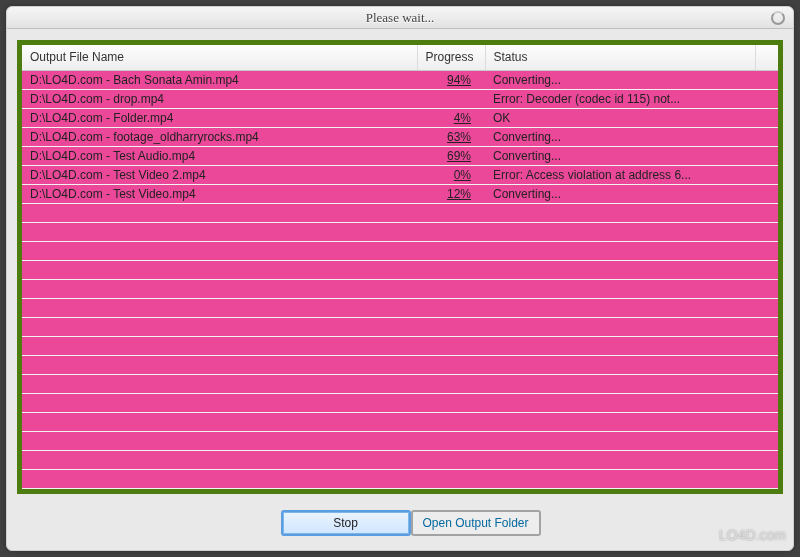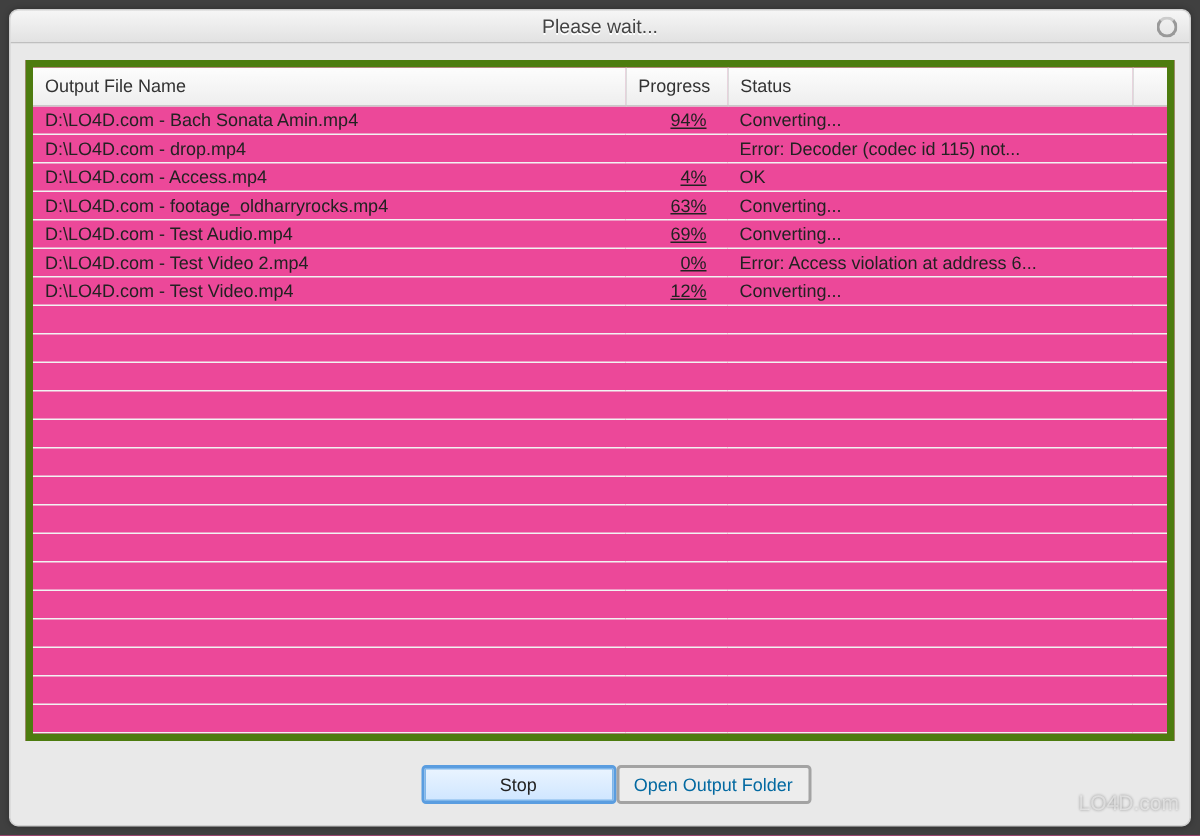--- a/index.html
+++ b/index.html
@@ -24,20 +24,21 @@
   }
   .titlebar {
     height: 22px;
     border-bottom: 1px solid #bfbfbf;
     background: linear-gradient(#f6f6f6,#e2e2e2);
     border-radius: 6px 6px 0 0;
     display: flex;
     align-items: center;
     justify-content: center;
     position: relative;
+    font-family: Liberation Serif, serif;
   }
   .titlebar-text {
     font-size: 13px;
     text-align: center;
     color: #444;
     text-shadow: 0 1px 0 #fff;
     width: 100%;
   }
   .spinner {
     position: absolute;
@@ -148,21 +149,21 @@
             <td>Converting...</td>
             <td></td>
           </tr>
           <tr>
             <td>D:\LO4D.com - drop.mp4</td>
             <td class="col-progress"></td>
             <td>Error: Decoder (codec id 115) not...</td>
             <td></td>
           </tr>
           <tr>
-            <td>D:\LO4D.com - Access.mp4</td>
+            <td>D:\LO4D.com - Folder.mp4</td>
             <td class="col-progress">4%</td>
             <td>OK</td>
             <td></td>
           </tr>
           <tr>
             <td>D:\LO4D.com - footage_oldharryrocks.mp4</td>
             <td class="col-progress">63%</td>
             <td>Converting...</td>
             <td></td>
           </tr>

